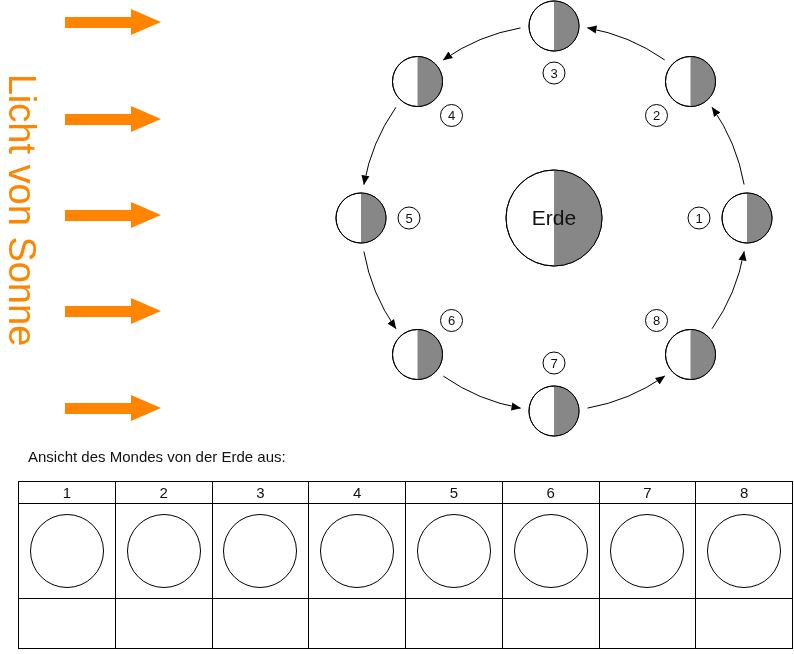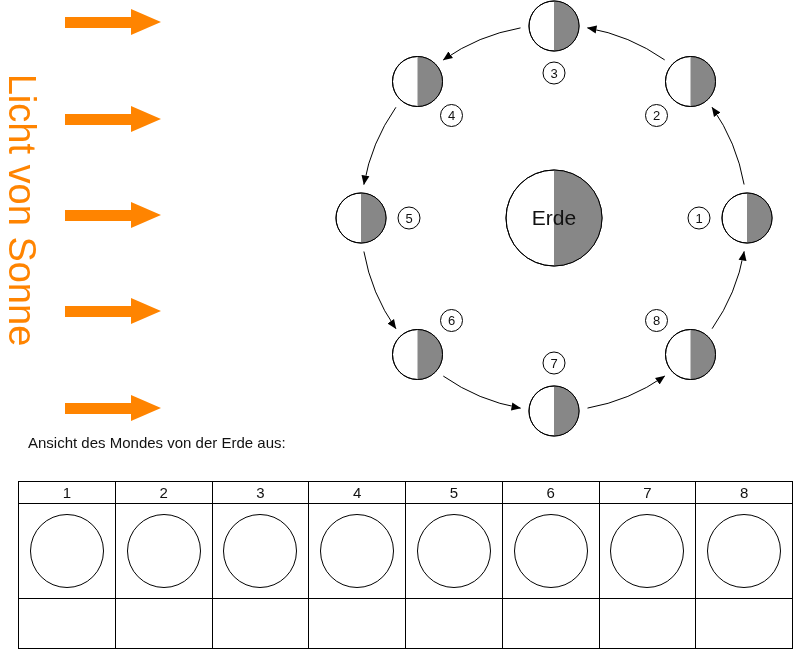--- a/index.html
+++ b/index.html
@@ -38,21 +38,21 @@
   
   svg.diagram{position:absolute;left:0;top:0;}
   .disc{fill:#ffffff;stroke:var(--outline);stroke-width:1;}
   .dark{fill:var(--moon_shadow);stroke:none;}
   .ring{fill:none;stroke:var(--outline);stroke-width:1;}
   .orbit-arc{fill:none;stroke:var(--outline);stroke-width:1;}
   .badge-circle{fill:#ffffff;stroke:var(--outline);stroke-width:1;}
   .badge-number{font-size:13px;text-anchor:middle;fill:#111;}
   .earth-text{font-size:21px;text-anchor:middle;fill:#111;}
   
-  .caption{position:absolute;left:28px;top:434px;font-size:15px;}
+  .caption{position:absolute;left:28px;top:448px;font-size:15px;}
   
   table.answers{
     position:absolute;left:18px;top:481px;width:775px;
     border-collapse:collapse;table-layout:fixed;
   }
   table.answers td{
     border:1px solid var(--outline);
     text-align:center;vertical-align:middle;padding:0;
     font-size:15px;
   }

